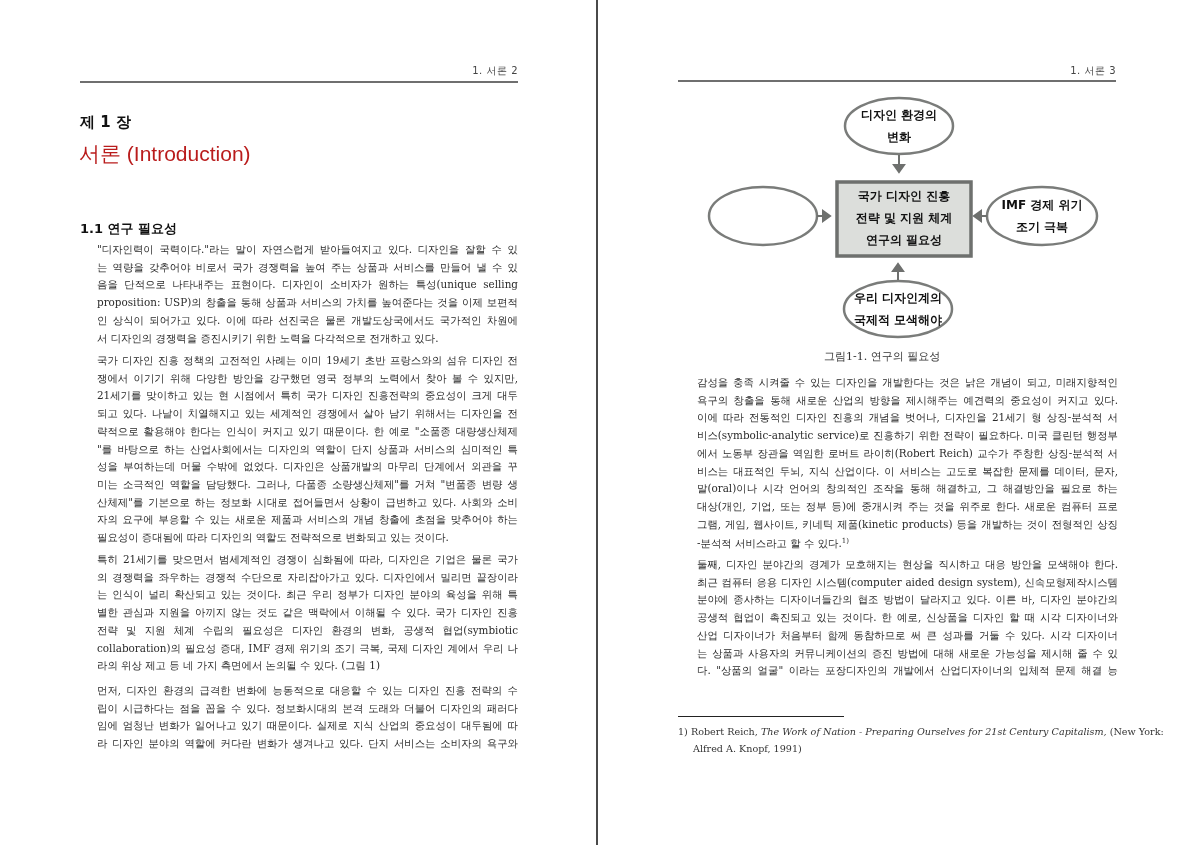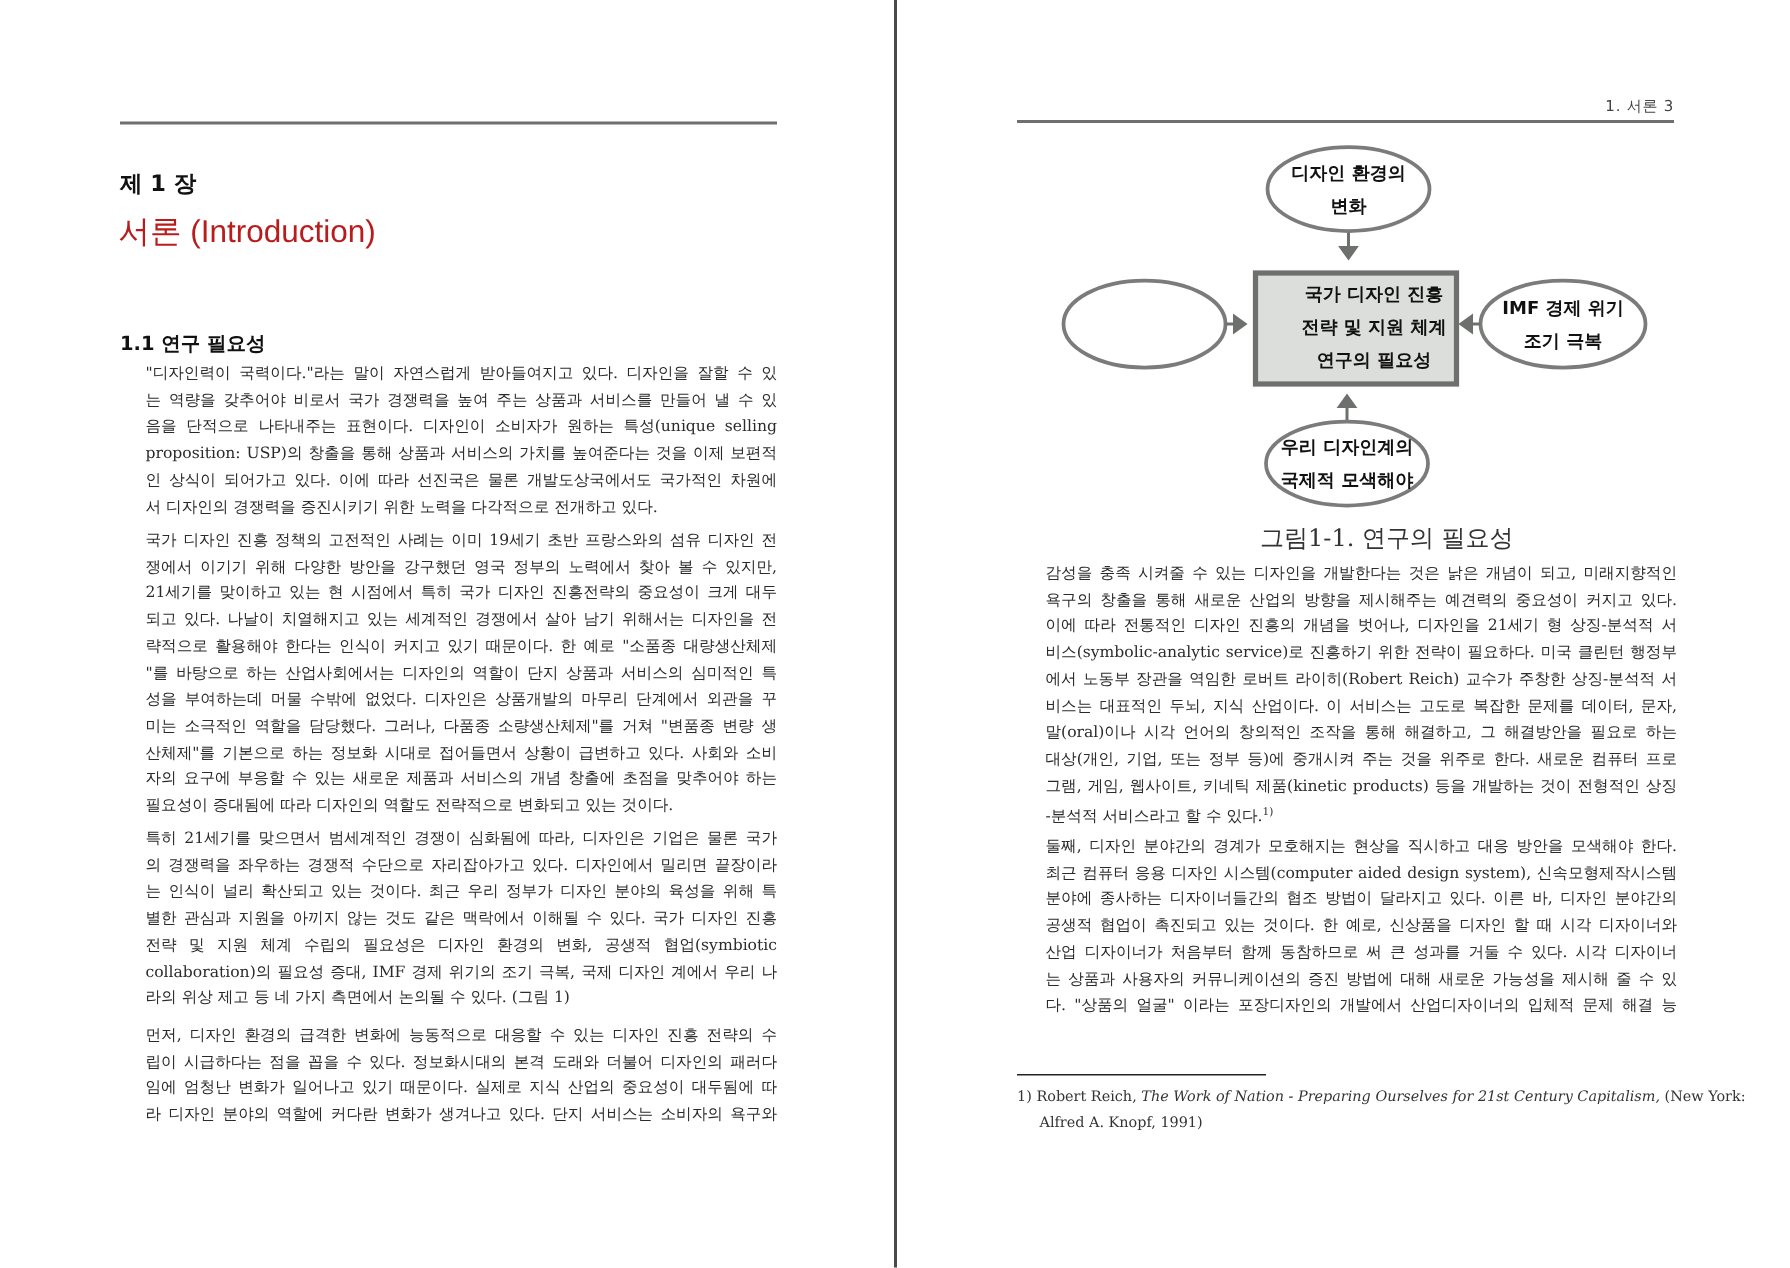--- a/index.html
+++ b/index.html
@@ -11,30 +11,31 @@
   .running-head { position:absolute; top:64px; font-family:"DejaVu Sans", sans-serif; font-size:10px; color:#444; text-align:right; letter-spacing:0.5px; }
   .head-rule { position:absolute; height:2px; background:#6f6f6f; }
   .chapter-num { position:absolute; left:80px; top:113px; font-family:"DejaVu Sans", sans-serif; font-weight:bold; font-size:15px; color:#111; }
   .chapter-title { position:absolute; left:79px; top:140px; font-family:"Liberation Sans", sans-serif; font-size:21px; color:#b91c1c; }
   .section-title { position:absolute; left:80px; top:220px; font-family:"DejaVu Sans", sans-serif; font-weight:bold; font-size:13px; color:#111; }
   .para { position:absolute; font-size:10.4px; line-height:17.7px; text-align:justify; color:#2a2a2a; margin:0; }
   .para .ln { display:block; white-space:nowrap; text-align-last:justify; }
   .para .ln.last { text-align-last:left; }
   .diagram { position:absolute; left:0; top:0; width:595px; height:360px; }
   .node-text { position:absolute; font-family:"DejaVu Sans", sans-serif; font-weight:bold; font-size:12px; line-height:22px; text-align:center; color:#111; }
-  .caption { position:absolute; left:242px; top:349px; font-size:16px; color:#333; }
+  .caption { position:absolute; left:226px; top:349px; font-size:11px; color:#333; }
   .fn-rule { position:absolute; left:80px; top:716px; width:166px; height:1px; background:#222; }
   .footnote { position:absolute; left:80px; top:723px; font-size:9.6px; line-height:17px; color:#333; width:440px; }
   .footnote i { font-style:italic; }
   sup { font-size:7px; vertical-align:4px; }
 </style>
 </head>
 <body>
 
 <div class="page page-left">
+  <div class="running-head" style="left:80px;width:438px;">1. 서론  2</div>
   <div class="head-rule" style="left:80px;top:81px;width:438px;"></div>
 
   <div class="chapter-num">제 1 장</div>
   <div class="chapter-title">서론 (Introduction)</div>
   <div class="section-title">1.1 연구 필요성</div>
 
   <div class="para" id="lp0" style="left:97px;top:241px;width:421px;">
       <span class="ln">"디자인력이 국력이다."라는 말이 자연스럽게 받아들여지고 있다. 디자인을 잘할 수 있</span>
       <span class="ln">는 역량을 갖추어야 비로서 국가 경쟁력을 높여 주는 상품과 서비스를 만들어 낼 수 있</span>
       <span class="ln">음을 단적으로 나타내주는 표현이다. 디자인이 소비자가 원하는 특성(unique selling</span>
@@ -95,21 +96,21 @@
         <line x1="301" y1="155" x2="301" y2="166"></line>
         <polygon points="296,165 306,165 301,172"></polygon>
         <line x1="219" y1="216" x2="226" y2="216"></line>
         <polygon points="225,211 225,221 232,216"></polygon>
         <line x1="389" y1="216" x2="382" y2="216"></line>
         <polygon points="383,211 383,221 376,216"></polygon>
         <line x1="300" y1="280" x2="300" y2="270"></line>
         <polygon points="295,271 305,271 300,264"></polygon>
       </g>
     </svg>
-    <div class="node-text" style="left:241px;top:185px;width:130px;padding-left:12px;">
+    <div class="node-text" style="left:241px;top:185px;width:130px;">
       <div>국가 디자인 진흥</div>
       <div>전략 및 지원 체계</div>
       <div>연구의 필요성</div>
     </div>
     <div class="node-text" style="left:248px;top:104px;width:106px;">
       <div>디자인 환경의</div>
       <div>변화</div>
     </div>
     <div class="node-text" style="left:391px;top:194px;width:106px;">
       <div>IMF 경제 위기</div>

